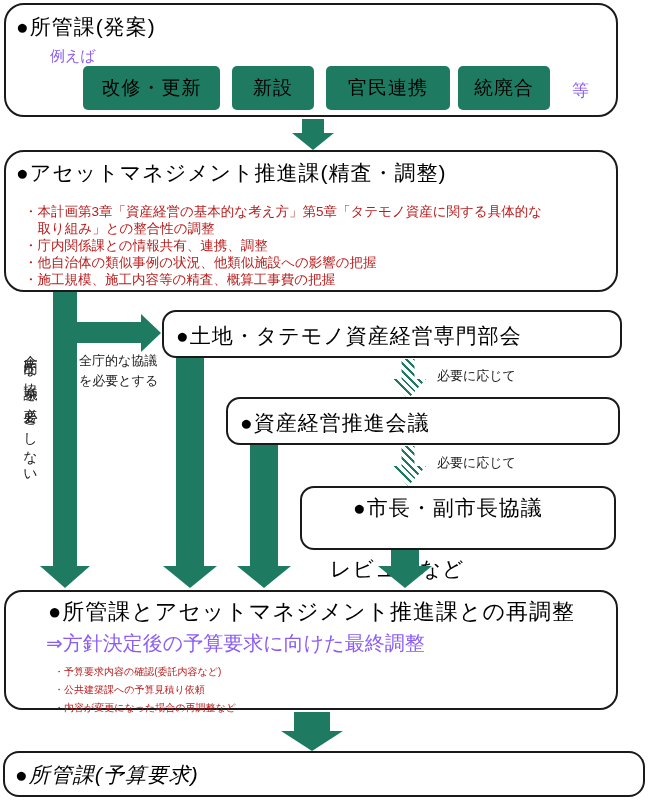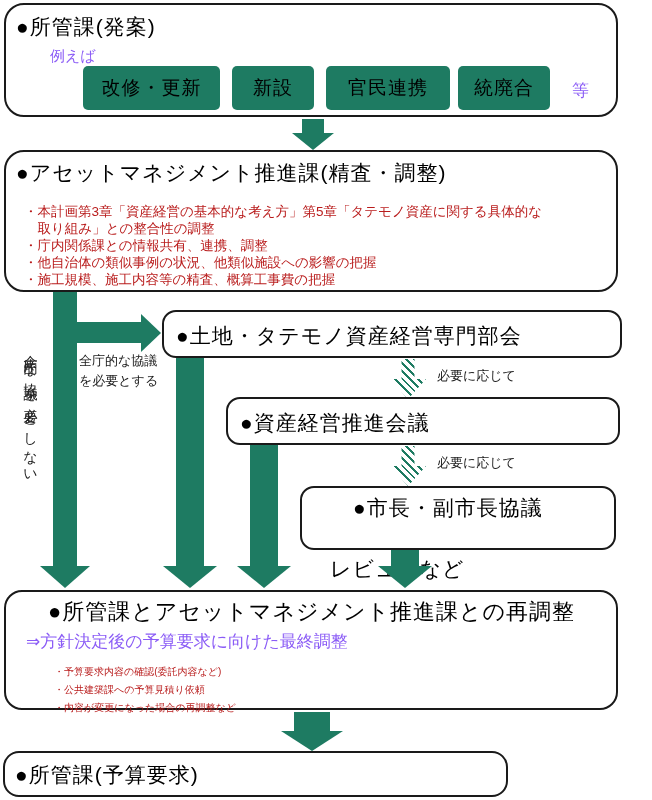--- a/index.html
+++ b/index.html
@@ -107,28 +107,28 @@
   <div class="rbox small" style="left:300px;top:486px;width:316px;height:64px;">
     <div class="btitle" style="left:11px;top:6px;margin-left:40px;">●市長・副市長協議</div>
     <div class="l2" style="left:28px;top:31px;margin-top:36px;">レビューなど</div>
   </div>
 
   <div class="shaft" style="left:391px;top:550px;width:28px;height:16px;"></div>
   <div class="head-down" style="left:378px;top:566px;border-left-width:27px;border-right-width:27px;border-top-width:22px;"></div>
 
   <div class="rbox" style="left:4px;top:590px;width:614px;height:120px;border-radius:18px;">
     <div class="btitle" style="left:10px;top:5px;font-size:22px;margin-left:32px;">●所管課とアセットマネジメント推進課との再調整</div>
-    <div class="smalltext" style="left:20px;top:38px;font-size:17px;">⇒方針決定後の予算要求に向けた最終調整</div>
+    <div class="smalltext" style="left:40px;top:38px;font-size:20px;">⇒方針決定後の予算要求に向けた最終調整</div>
     <div class="bullets" style="left:48px;top:58px;width:540px;font-size:10px;line-height:18px;">
       <div class="bullet">・予算要求内容の確認(委託内容など)</div>
       <div class="bullet">・公共建築課への予算見積り依頼</div>
       <div class="bullet">・内容が変更になった場合の再調整など</div>
     </div>
   </div>
 
   <div class="shaft" style="left:294px;top:712px;width:36px;height:20px;"></div>
   <div class="head-down" style="left:281px;top:731px;border-left-width:31px;border-right-width:31px;border-top-width:20px;"></div>
 
-  <div class="rbox" style="left:3px;top:751px;width:505px;height:46px;border-radius:16px;">
+  <div class="rbox" style="left:3px;top:751px;width:642px;height:46px;border-radius:16px;font-style:italic;">
     <div class="btitle" style="left:10px;top:8px;">●所管課(予算要求)</div>
   </div>
 
 </div>
 
 </body></html>

